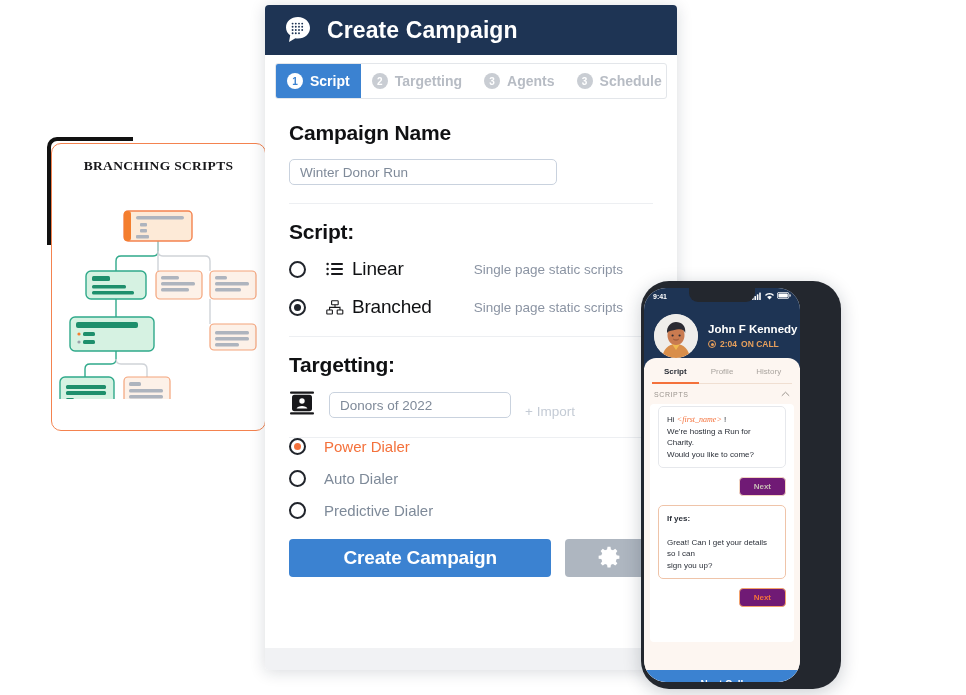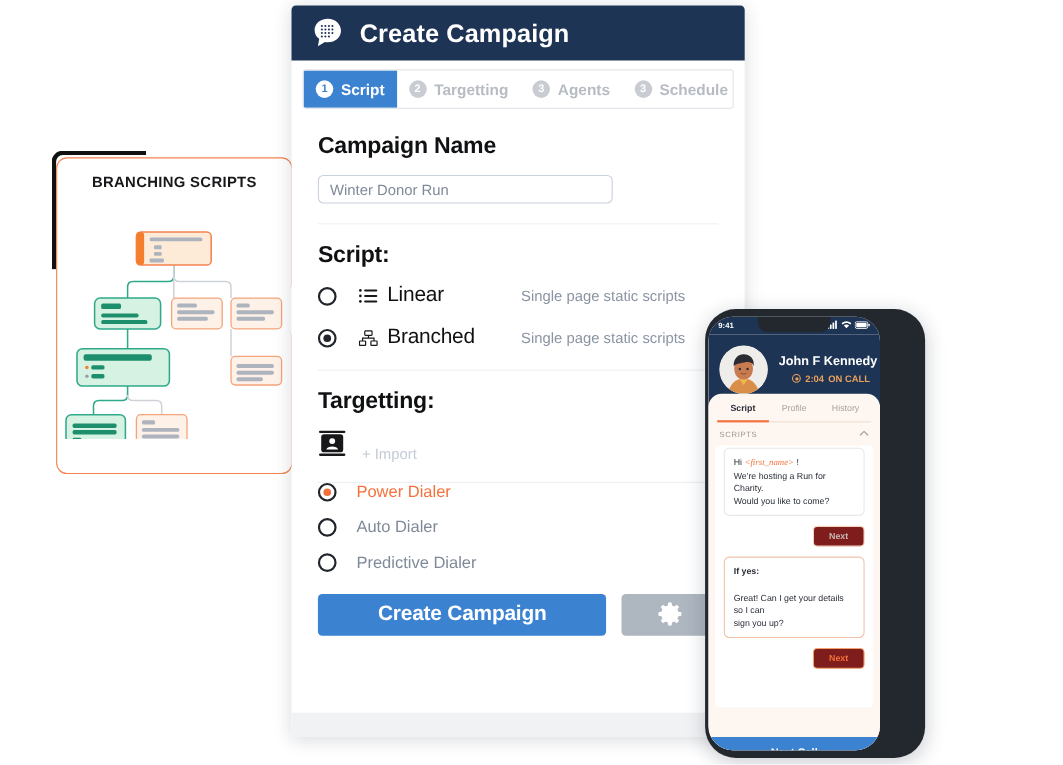--- a/index.html
+++ b/index.html
@@ -39,20 +39,21 @@
   .callout-box {
     position: absolute;
     left: 4px;
     top: 0px;
     width: 215px;
     height: 288px;
     border: 1.6px solid #F4834F;
     border-radius: 10px;
     background: #ffffff;
     box-sizing: border-box;
+    font-family: Liberation Serif, serif;
   }
   .callout-title {
     position: absolute;
     left: 0; right: 0;
     top: 14px;
     text-align: center;
     font-size: 13.5px;
     font-weight: bold;
     letter-spacing: 0.3px;
     color: #18181B;
@@ -356,21 +357,20 @@
     font-weight: bold;
   }
   .caller-status {
     display: flex;
     align-items: center;
     gap: 4px;
     margin-top: 4px;
     font-size: 8.5px;
     font-weight: bold;
     color: #E8A05C;
-    margin-left: 12px;
   }
   .rec-dot {
     width: 8px; height: 8px;
     border: 1.2px solid #E8A05C;
     border-radius: 50%;
     position: relative;
     box-sizing: border-box;
   }
   .rec-dot::after {
     content:"";
@@ -438,21 +438,21 @@
     justify-content: flex-end;
     margin: 9px 0;
   }
   .next-btn {
     border: 1px solid #F2D6C2;
     border-radius: 4px;
     padding: 4px 14px;
     font-size: 8px;
     font-weight: bold;
     color: #C7BDB5;
-    background: #7f1d1d;
+    background: #701a75;
     margin-left: 12px;
   }
   .next-btn.strong {
     border-color: #F4A26B;
     color: #F4713B;
   }
   .next-call {
     position: absolute;
     left: 0; right: 0; bottom: 0;
     height: 28px;
@@ -653,20 +653,21 @@
     <div class="target-row">
       <span>
         <svg width="26" height="24" viewBox="0 0 26 24">
           <rect x="1" y="0.5" width="24" height="2.2" rx="1" fill="#18181B"></rect>
           <rect x="1" y="21.3" width="24" height="2.2" rx="1" fill="#18181B"></rect>
           <rect x="3" y="3.8" width="20" height="16.4" rx="2.6" fill="#18181B"></rect>
           <circle cx="13" cy="10" r="2.7" fill="#ffffff"></circle>
           <path d="M7.6 17.6 C8.4 14 17.6 14 18.4 17.6 Z" fill="#ffffff"></path>
         </svg>
       </span>
+      <input class="text-input" style="width: 182px;" type="text" placeholder="Donors of 2022">
       <span class="import-link">+ Import</span>
     </div>
 
     <div class="divider"></div>
 
 
     <div class="dialer-row">
       <span class="radio checked orange"></span>
       <span class="dialer-label selected">Power Dialer</span>
     </div>

